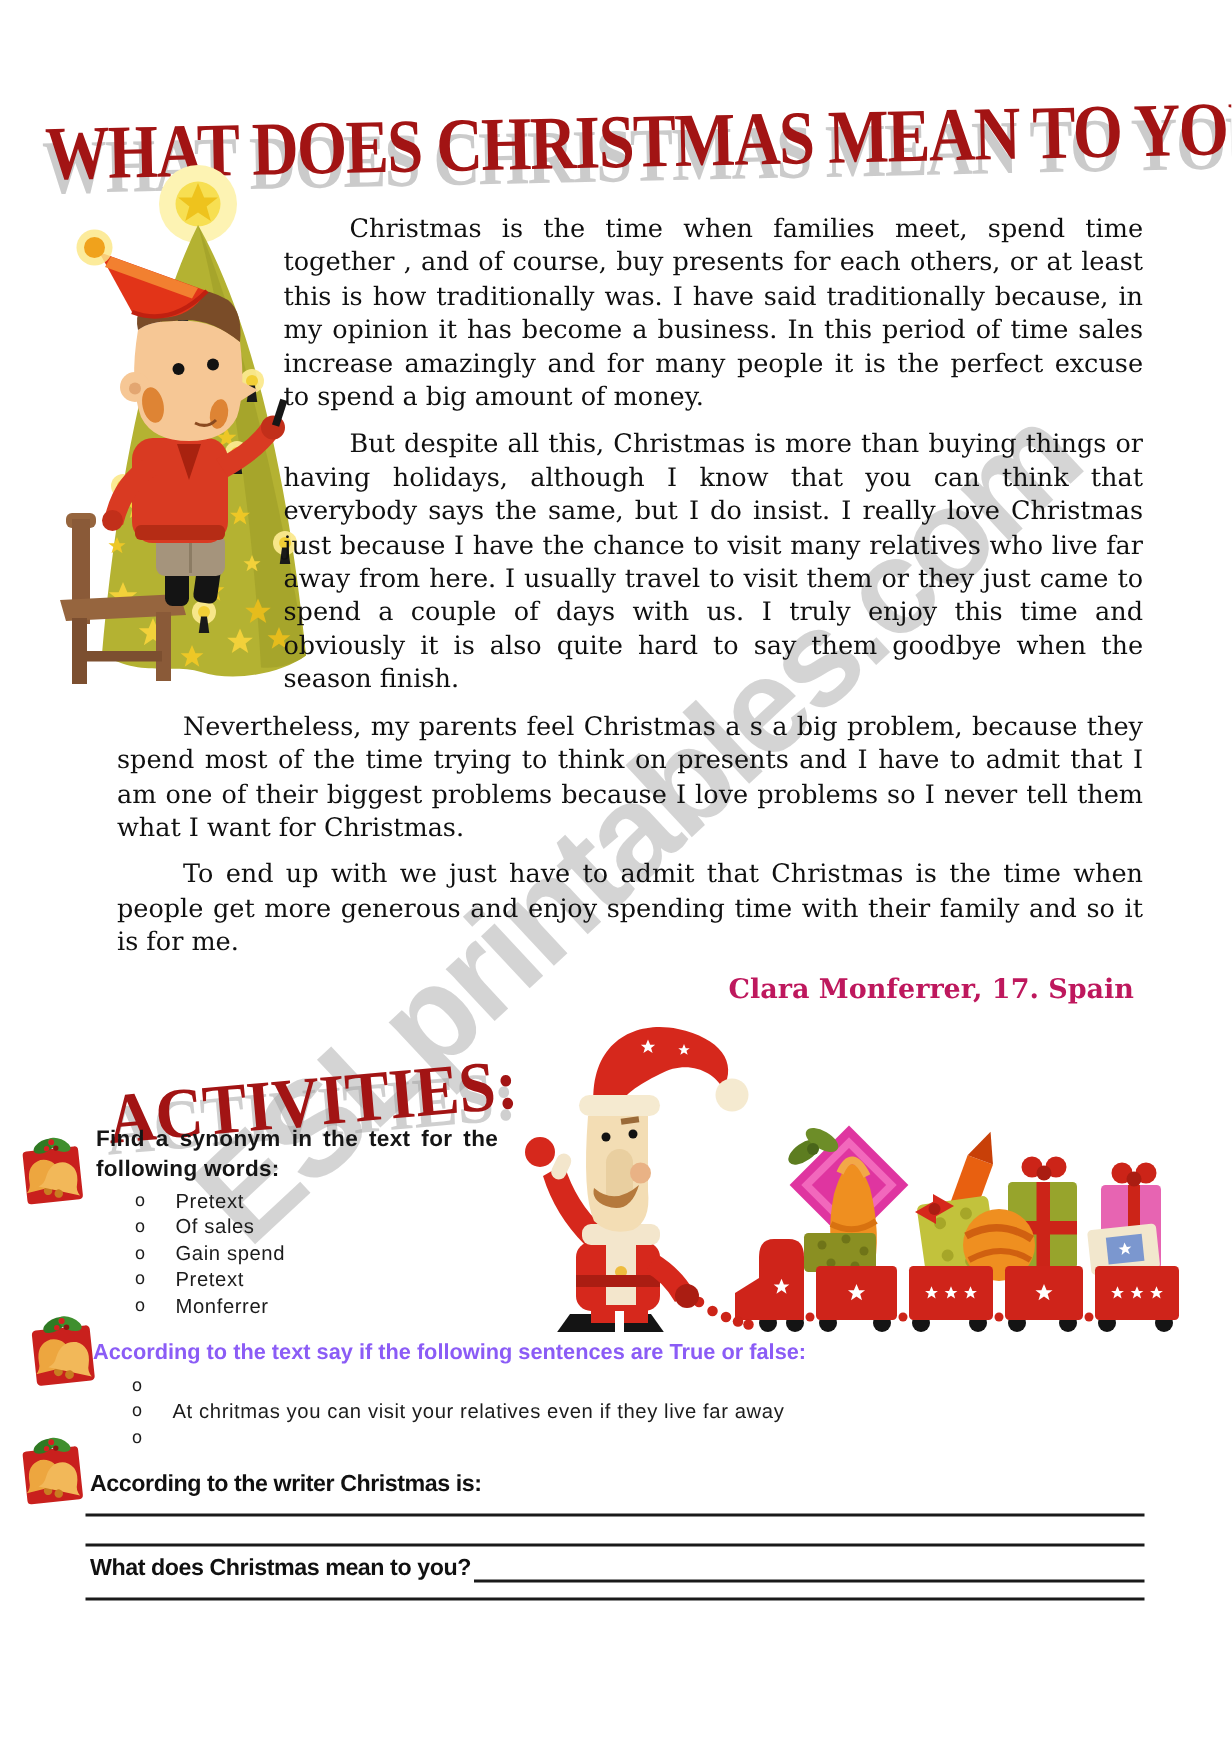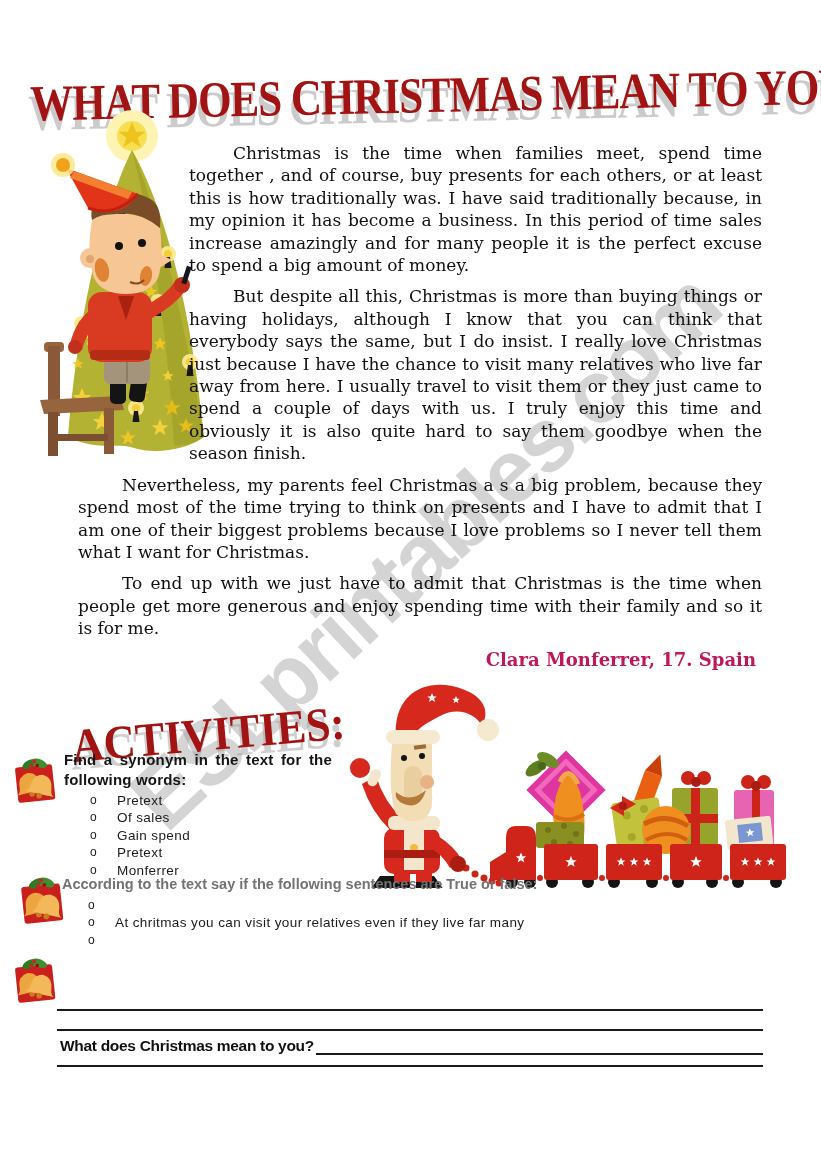--- a/index.html
+++ b/index.html
@@ -31,21 +31,21 @@
   .task1{position:absolute;left:12px;top:750px;width:330px;z-index:2;}
   .task1 .bell{position:absolute;left:0;top:5px;}
   .task1 h3{margin:0 0 3px 52px;width:268px;font:bold 15px/19.5px "Liberation Sans",sans-serif;
     text-align:justify;color:#151515;letter-spacing:.2px;}
   .wordlist{margin:3px 0 0 78px;}
   .li{display:flex;font-family:"Liberation Sans",sans-serif;font-size:13.5px;line-height:17.4px;
     color:#1c1c1c;letter-spacing:.4px;}
   .li .b{width:27px;flex:0 0 27px;font-size:12px;}
   .task2{position:absolute;left:18px;top:874px;width:580px;z-index:2;}
   .task2 .bell{position:absolute;left:0;top:0;}
-  .task2 h3{margin:1px 0 4px 44px;font:bold 14.5px/18px "Liberation Sans",sans-serif;color:#737373;}
+  .task2 h3{margin:19px 0 4px 44px;font:bold 14.5px/18px "Liberation Sans",sans-serif;color:#8b5cf6;}
   .task2 .wordlist{margin-left:70px;}
   .task3-icon{position:absolute;left:12px;top:952px;z-index:2;}
   .task3-h{position:absolute;left:60px;top:981px;font:bold 15.5px "Liberation Sans",sans-serif;
     letter-spacing:-.3px;color:#111;z-index:2;}
   .answer-line{position:absolute;left:57px;width:706px;border-top:2px solid #1a1a1a;z-index:1;}
   .lineA{top:1009px;}
   .lineB{top:1029px;}
   .lineC{top:1065px;}
   .personal{position:absolute;left:60px;top:1037px;width:703px;display:flex;align-items:flex-end;
     font:bold 15.5px "Liberation Sans",sans-serif;letter-spacing:-.3px;color:#111;z-index:2;}
@@ -330,33 +330,34 @@
           <use href="#bells-icon"></use>
         </svg>
     </span>
     <h3>According to the text say if the following sentences are True or false:</h3>
     <div class="wordlist">
       <div class="li">
           <span class="b">o</span>
         </div>
       <div class="li">
           <span class="b">o</span>
-          <span>At chritmas you can visit your relatives even if they live far many</span>
+          <span>At chritmas you can visit your relatives even if they live far away</span>
         </div>
       <div class="li">
           <span class="b">o</span>
         </div>
     </div>
   </div>
 
   <span class="task3-icon">
     <svg width="46" height="56" viewBox="0 0 52 56">
         <use href="#bells-icon"></use>
       </svg>
   </span>
+  <div class="task3-h">According to the writer Christmas is:</div>
   <div class="answer-line lineA"></div>
   <div class="answer-line lineB"></div>
 
   <div class="personal">
     <span>What does Christmas mean to you?</span>
     <span class="fill"></span>
   </div>
   <div class="answer-line lineC"></div>
 
 </div>

